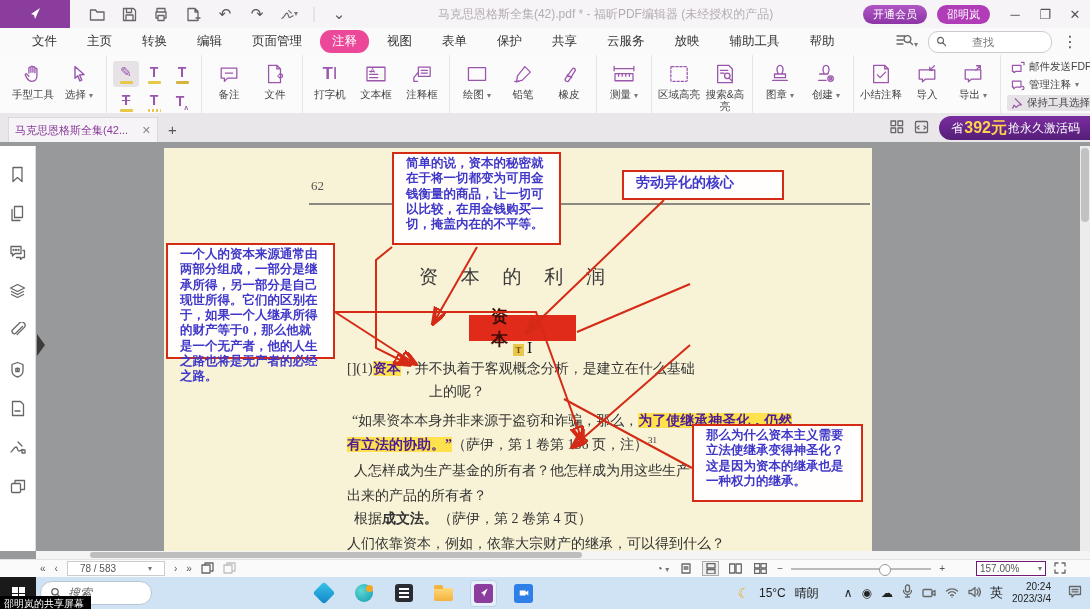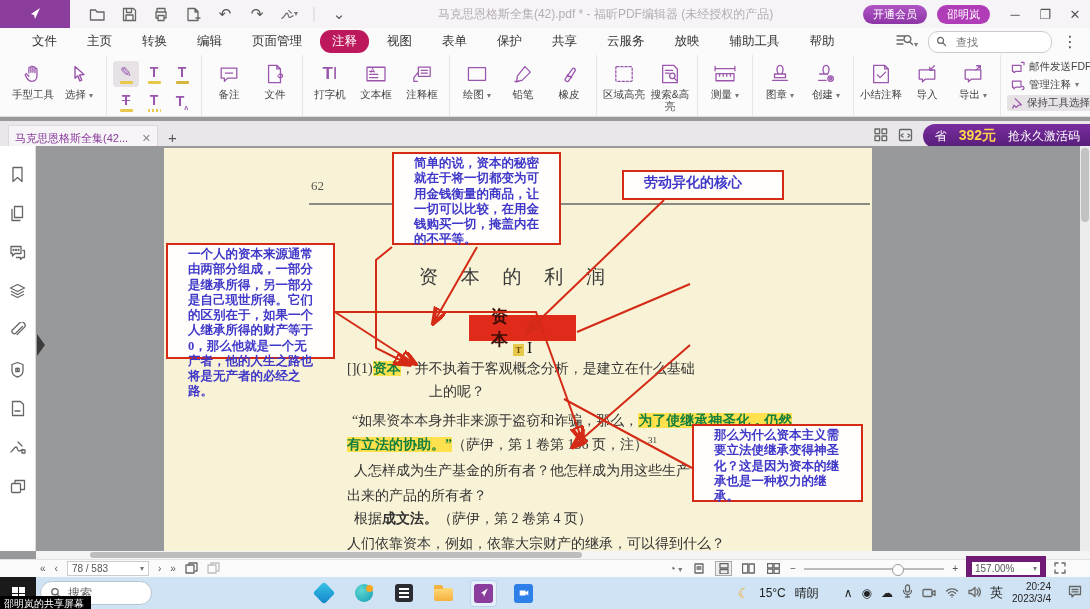--- a/index.html
+++ b/index.html
@@ -15,52 +15,52 @@
   .wintitle{flex:1;text-align:center;font-size:12px;color:#b5adb5;white-space:nowrap;overflow:hidden;}
   .pill{border-radius:10px;color:#fff;font-size:11px;padding:2px 10px;margin-right:10px;white-space:nowrap;}
   .pill.vip{background:linear-gradient(#b055c4,#8d35a6);}
   .pill.user{background:#b13cb8;}
   .winbtns{display:flex;}
   .winbtn{width:30px;height:28px;display:flex;align-items:center;justify-content:center;color:#555;font-size:13px;}
   
   .menubar{position:absolute;left:0;top:28px;width:1090px;height:27px;background:#fbfafb;
     display:flex;align-items:center;padding-left:20px;box-sizing:border-box;}
   .mtab{font-size:12.5px;color:#333;padding:3px 12px;margin-right:6px;border-radius:11px;white-space:nowrap;}
-  .mtab.active{background:#be185d;color:#fff;}
+  .mtab.active{background:#ec4899;color:#fff;}
   .menuright{margin-left:auto;display:flex;align-items:center;gap:10px;margin-right:12px;color:#555;}
   .findbox{width:108px;height:20px;border:1px solid #cfcacf;border-radius:10px;background:#fff;
-    display:flex;align-items:center;padding:0 7px;gap:7px;}
+    display:flex;align-items:center;padding:0 7px;gap:23px;}
   .findbox input{border:none;outline:none;width:70px;font-size:11px;color:#777;background:transparent;font-family:inherit;}
   
   .ribbon{position:absolute;left:0;top:55px;width:1090px;height:62px;background:#fcfbfc;
     border-bottom:1px solid #e2dfe2;display:flex;align-items:stretch;padding-left:6px;box-sizing:border-box;}
   .rgroup{display:flex;align-items:flex-start;padding:4px 6px;border-right:1px solid #e8e5e8;gap:4px;}
   .rbtn{width:42px;display:flex;flex-direction:column;align-items:center;gap:1px;padding-top:2px;border-radius:3px;}
   .rbtn .ric{height:26px;display:flex;align-items:center;justify-content:center;}
   .rlabel{font-size:10.5px;color:#444;text-align:center;line-height:1.15;width:42px;}
   .caret{font-size:8px;color:#777;line-height:1;}
   .tgrid{display:grid;grid-template-columns:repeat(3,26px);grid-template-rows:26px 26px;gap:2px;margin-top:2px;}
   .tbtn{display:flex;flex-direction:column;align-items:center;justify-content:center;border-radius:3px;color:#9a56ac;font-size:14px;font-weight:bold;}
   .tbtn.sel{background:#e6e2e6;}
   .tbar{display:block;width:13px;height:3px;background:#e8c84a;margin-top:1px;border-radius:1px;}
   .stack{display:flex;flex-direction:column;justify-content:center;gap:2px;}
   .srow{display:flex;align-items:center;gap:4px;font-size:10.5px;color:#444;padding:1px 4px;border-radius:2px;white-space:nowrap;}
   .srow.sel{background:#e6e2e6;}
   .collapse{position:absolute;right:8px;bottom:2px;color:#999;font-size:9px;}
   
-  .tabbar{position:absolute;left:0;top:121px;width:1090px;height:29px;background:#e9e7ea;
+  .tabbar{position:absolute;left:0;top:113px;width:1090px;height:29px;background:#e9e7ea;
     display:flex;align-items:flex-end;}
   .doctab{width:150px;height:25px;background:#f6f4f7;border:1px solid #dcd8dc;border-bottom:none;
     display:flex;align-items:center;font-size:11px;color:#8a3d9c;padding:0 6px;gap:6px;box-sizing:border-box;margin-left:8px;}
   .doctab .x{color:#888;font-size:11px;margin-left:auto;}
   .plus{font-size:15px;color:#555;margin-left:10px;margin-bottom:4px;}
   .tabright{margin-left:auto;display:flex;align-items:center;gap:10px;color:#555;}
   .promo{height:24px;background:linear-gradient(#7a2da0,#551e78);border-radius:12px 0 0 12px;color:#fff;
     font-size:12px;display:flex;align-items:center;padding:0 10px 0 12px;margin-bottom:2px;white-space:nowrap;}
-  .promo .amt{color:#ffd34d;font-size:14px;font-weight:bold;margin:0 12px;}
+  .promo .amt{color:#ffd34d;font-size:16px;font-weight:bold;margin:0 1px;}
   
   .main{position:absolute;left:0;top:146px;width:1090px;height:405px;background:#98999b;}
   .sidebar{position:absolute;left:0;top:0;width:36px;height:405px;background:#fff;border-right:1px solid #ddd;
     display:flex;flex-direction:column;align-items:center;padding-top:18px;gap:19px;box-sizing:border-box;}
   .sideitem{width:20px;height:20px;display:flex;align-items:center;justify-content:center;}
   .handle{position:absolute;left:37px;top:188px;width:8px;height:22px;background:#3c3c3c;
     clip-path:polygon(0 0,100% 50%,0 100%);}
   .vscroll{position:absolute;right:0;top:0;width:10px;height:405px;background:#ececec;}
   .vthumb{position:absolute;right:1px;top:2px;width:8px;height:74px;background:#c2c2c2;border-radius:4px;}
   
@@ -69,47 +69,47 @@
   .pnum{position:absolute;left:147px;top:30px;font-size:13px;color:#555;}
   .rule{position:absolute;left:145px;top:55px;width:561px;height:2px;background:#8a8a80;}
   .ptitle{position:absolute;left:245px;top:116px;width:215px;text-align:center;font-size:19px;font-weight:400;
     letter-spacing:9px;color:#3a3a3a;}
   .redact{position:absolute;left:305px;top:167px;width:107px;height:26px;background:#e02a1a;color:#3f0d05;
     font-size:17px;font-weight:bold;display:flex;align-items:center;justify-content:center;letter-spacing:26px;padding-left:22px;box-sizing:border-box;}
   .tmark{position:absolute;left:349px;top:196px;width:11px;height:12px;background:#e8c84a;color:#7a4a00;
     font-size:9px;font-weight:bold;display:flex;align-items:center;justify-content:center;}
   .ibeam{position:absolute;left:363px;top:191px;font-size:16px;color:#111;font-weight:normal;}
   .bodyline{position:absolute;font-size:14px;color:#333;white-space:nowrap;}
-  .hl{background:#ffe14d;font-weight:bold;color:#15803d;}
+  .hl{background:#ffe14d;font-weight:bold;color:#4c1d95;}
   .annot{position:absolute;background:#fffefd;border:2px solid #d42a16;color:#4038c8;
-    font-weight:bold;font-size:12.5px;line-height:1.22;padding:2px 20px;box-sizing:border-box;z-index:2;}
+    font-weight:bold;font-size:12.5px;line-height:1.22;padding:2px 12px;box-sizing:border-box;z-index:2;}
   svg.arrows{position:absolute;left:0;top:0;width:708px;height:403px;z-index:3;pointer-events:none;}
   svg.arrows path{stroke:#d42a16;stroke-width:2;fill:none;}
   
   .hscroll{position:absolute;left:36px;top:551px;width:1054px;height:8px;background:#f4f4f4;}
   .hthumb{position:absolute;left:54px;top:1px;width:492px;height:6px;background:#bdbdbd;border-radius:3px;}
   .statusbar{position:absolute;left:0;top:559px;width:1090px;height:18px;background:#fbfafb;
     border-top:1px solid #e4e1e4;display:flex;align-items:center;font-size:10px;color:#555;padding:0 10px;box-sizing:border-box;}
   .navgrp{display:flex;align-items:center;gap:9px;margin-left:30px;}
   .pagefield{width:72px;height:13px;border:1px solid #ccc;background:#fff;display:flex;align-items:center;
-    padding:0 4px;justify-content:space-between;}
+    padding:0 12px;justify-content:space-between;}
   .viewgrp{margin-left:auto;display:flex;align-items:center;gap:8px;margin-right:14px;}
   .lay{width:15px;height:13px;border:1px solid transparent;display:flex;align-items:center;justify-content:center;}
   .lay.sel{border-color:#aaa;background:#eee;}
   .slider{width:140px;height:2px;background:#bbb;position:relative;}
   .knob{position:absolute;left:63%;top:-4px;width:10px;height:10px;border:1px solid #999;border-radius:50%;background:#fff;}
-  .zoombox{width:62px;height:13px;border:6px solid #701a75;background:#fff;display:flex;align-items:center;justify-content:space-between;padding:0 3px;}
+  .zoombox{width:62px;height:13px;border:1px solid #701a75;background:#fff;display:flex;align-items:center;justify-content:space-between;padding:0 3px;margin-left:23px;}
   
   .taskbar{position:absolute;left:0;top:577px;width:1090px;height:32px;background:#cfe3f4;display:flex;align-items:center;}
   .startbtn{width:36px;height:32px;background:#1a1a1a;display:flex;align-items:center;justify-content:center;}
   .sgrid{width:13px;height:13px;display:grid;grid-template-columns:6px 6px;grid-template-rows:6px 6px;gap:1px;}
   .sgrid i{background:#fff;}
   .searchpill{width:112px;height:24px;background:#fff;border:1px solid #b9c6d2;border-radius:12px;
     display:flex;align-items:center;gap:6px;padding:0 9px;margin-left:4px;box-sizing:border-box;}
-  .searchpill span{font-size:12px;color:#666;}
+  .searchpill span{font-size:12px;color:#666;font-style:italic;}
   .apps{display:flex;align-items:center;gap:13px;margin-left:158px;}
   .app{width:27px;height:27px;border-radius:4px;display:flex;align-items:center;justify-content:center;position:relative;}
   .app.active{background:#e6f0fa;border:1px solid #bcd2e8;box-sizing:border-box;}
   .gem{width:16px;height:16px;background:linear-gradient(135deg,#39c5e8,#1283c8);transform:rotate(45deg);border-radius:3px;}
   .tealround{width:18px;height:18px;border-radius:50%;background:radial-gradient(circle at 35% 35%,#5fd8d0,#0f9bb4);position:relative;}
   .tealround:after{content:"";position:absolute;right:0;top:1px;width:7px;height:7px;border-radius:50%;background:#f6a623;}
   .darktile{width:18px;height:18px;border-radius:3px;background:#2b2b33;display:flex;flex-direction:column;justify-content:center;gap:2px;align-items:center;}
   .darktile i{width:10px;height:2px;background:#fff;}
   .folder{width:19px;height:13px;background:linear-gradient(#ffd97a,#f4b13d);border-radius:2px;position:relative;margin-top:3px;}
   .folder:before{content:"";position:absolute;left:0;top:-3px;width:9px;height:4px;background:#f4b13d;border-radius:2px 2px 0 0;}
@@ -320,44 +320,44 @@
               <path d="M8 16 L16 5 a2 2 0 013 2 L12 18 a2 2 0 01-4-2z M10 12l5 3"></path>
             </svg>
           </span>
         <span class="rlabel">橡皮</span>
       </div>
     </div>
 
     <div class="rgroup">
       <div class="rbtn">
         <span class="ric">
+            <svg class="lic" width="24" height="18" viewBox="0 0 26 20">
+              <path d="M2 4h22 M2 1.5v5 M24 1.5v5 M3 9.5h20v8h-20z M7 9.5v3 M11 9.5v3 M15 9.5v3 M19 9.5v3"></path>
+            </svg>
+          </span>
+        <span class="rlabel"><span>测量</span> <span class="caret">▾</span></span>
+      </div>
+    </div>
+
+    <div class="rgroup">
+      <div class="rbtn">
+        <span class="ric">
             <svg class="lic" width="22" height="20" viewBox="0 0 24 22" stroke-dasharray="2.5 2">
               <rect x="3" y="3" width="18" height="16" rx="1"></rect>
             </svg>
           </span>
         <span class="rlabel">区域高亮</span>
       </div>
       <div class="rbtn">
         <span class="ric">
             <svg class="lic" width="22" height="22" viewBox="0 0 24 24">
               <path d="M4 2.5h12l4 4v15h-16z M7 8h8 M7 11h4 M14.5 17a3 3 0 100-6 3 3 0 000 6z M16.8 16.8l3 3"></path>
             </svg>
           </span>
         <span class="rlabel">搜索&amp;高亮</span>
-      </div>
-    </div>
-
-    <div class="rgroup">
-      <div class="rbtn">
-        <span class="ric">
-            <svg class="lic" width="24" height="18" viewBox="0 0 26 20">
-              <path d="M2 4h22 M2 1.5v5 M24 1.5v5 M3 9.5h20v8h-20z M7 9.5v3 M11 9.5v3 M15 9.5v3 M19 9.5v3"></path>
-            </svg>
-          </span>
-        <span class="rlabel"><span>测量</span> <span class="caret">▾</span></span>
       </div>
     </div>
 
     <div class="rgroup">
       <div class="rbtn">
         <span class="ric">
             <svg class="lic" width="22" height="22" viewBox="0 0 24 24">
               <path d="M9 9c-1-4 1-6.5 3-6.5s4 2.5 3 6.5l-1 3h-4z M6 12h12v4h-12z M4 19h16"></path>
             </svg>
           </span>

